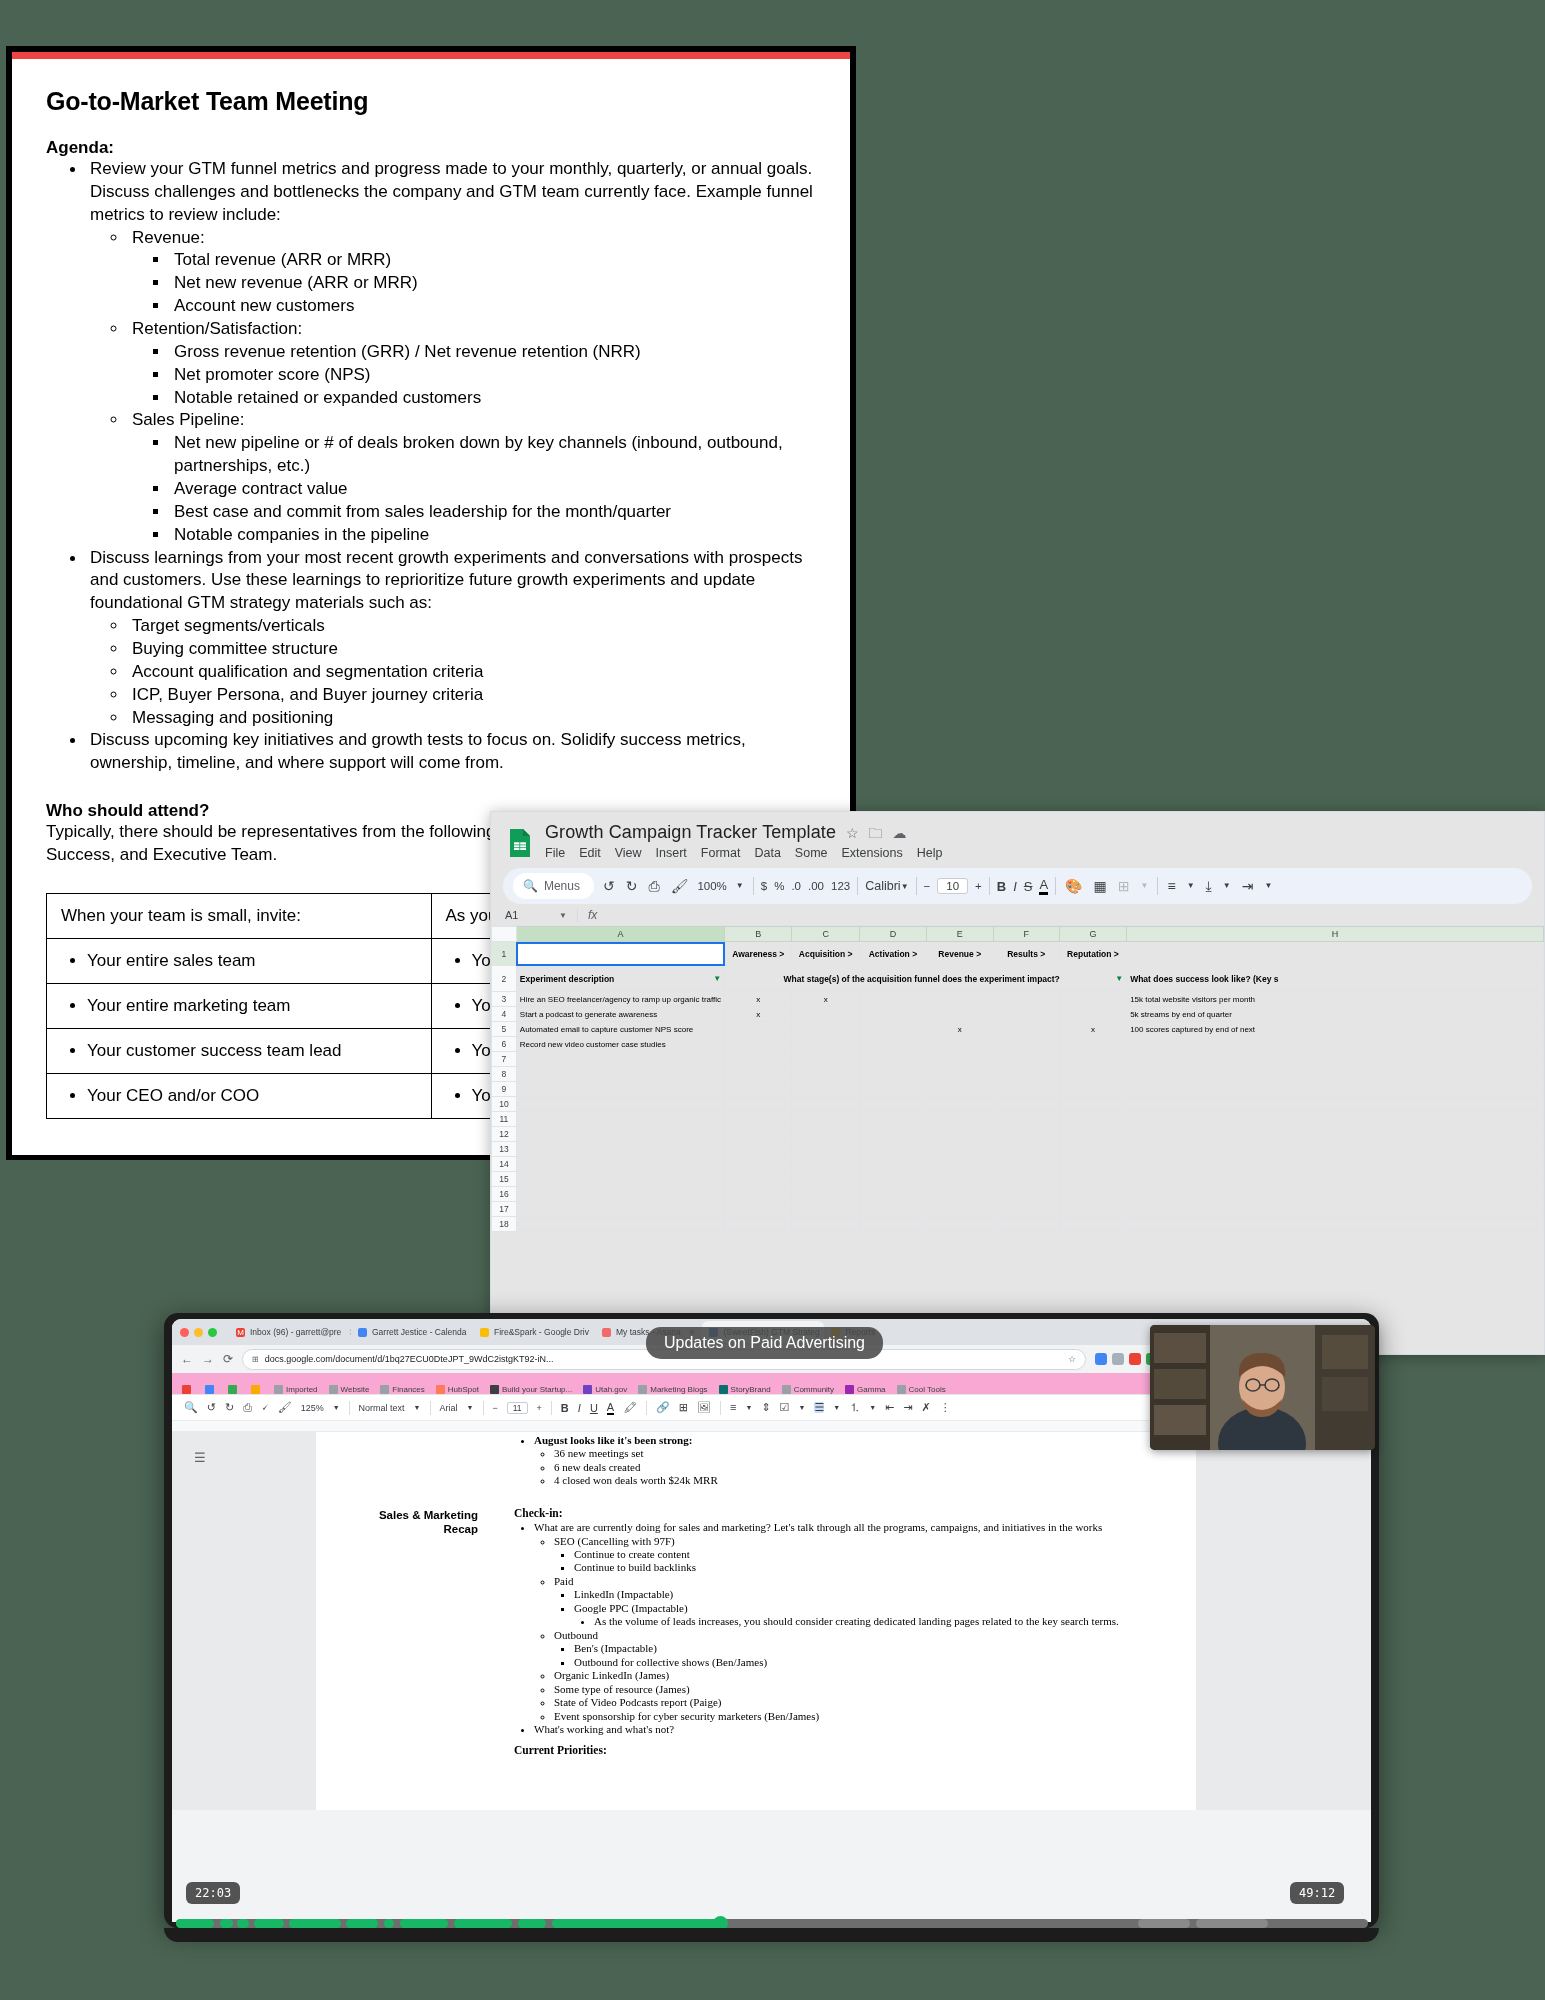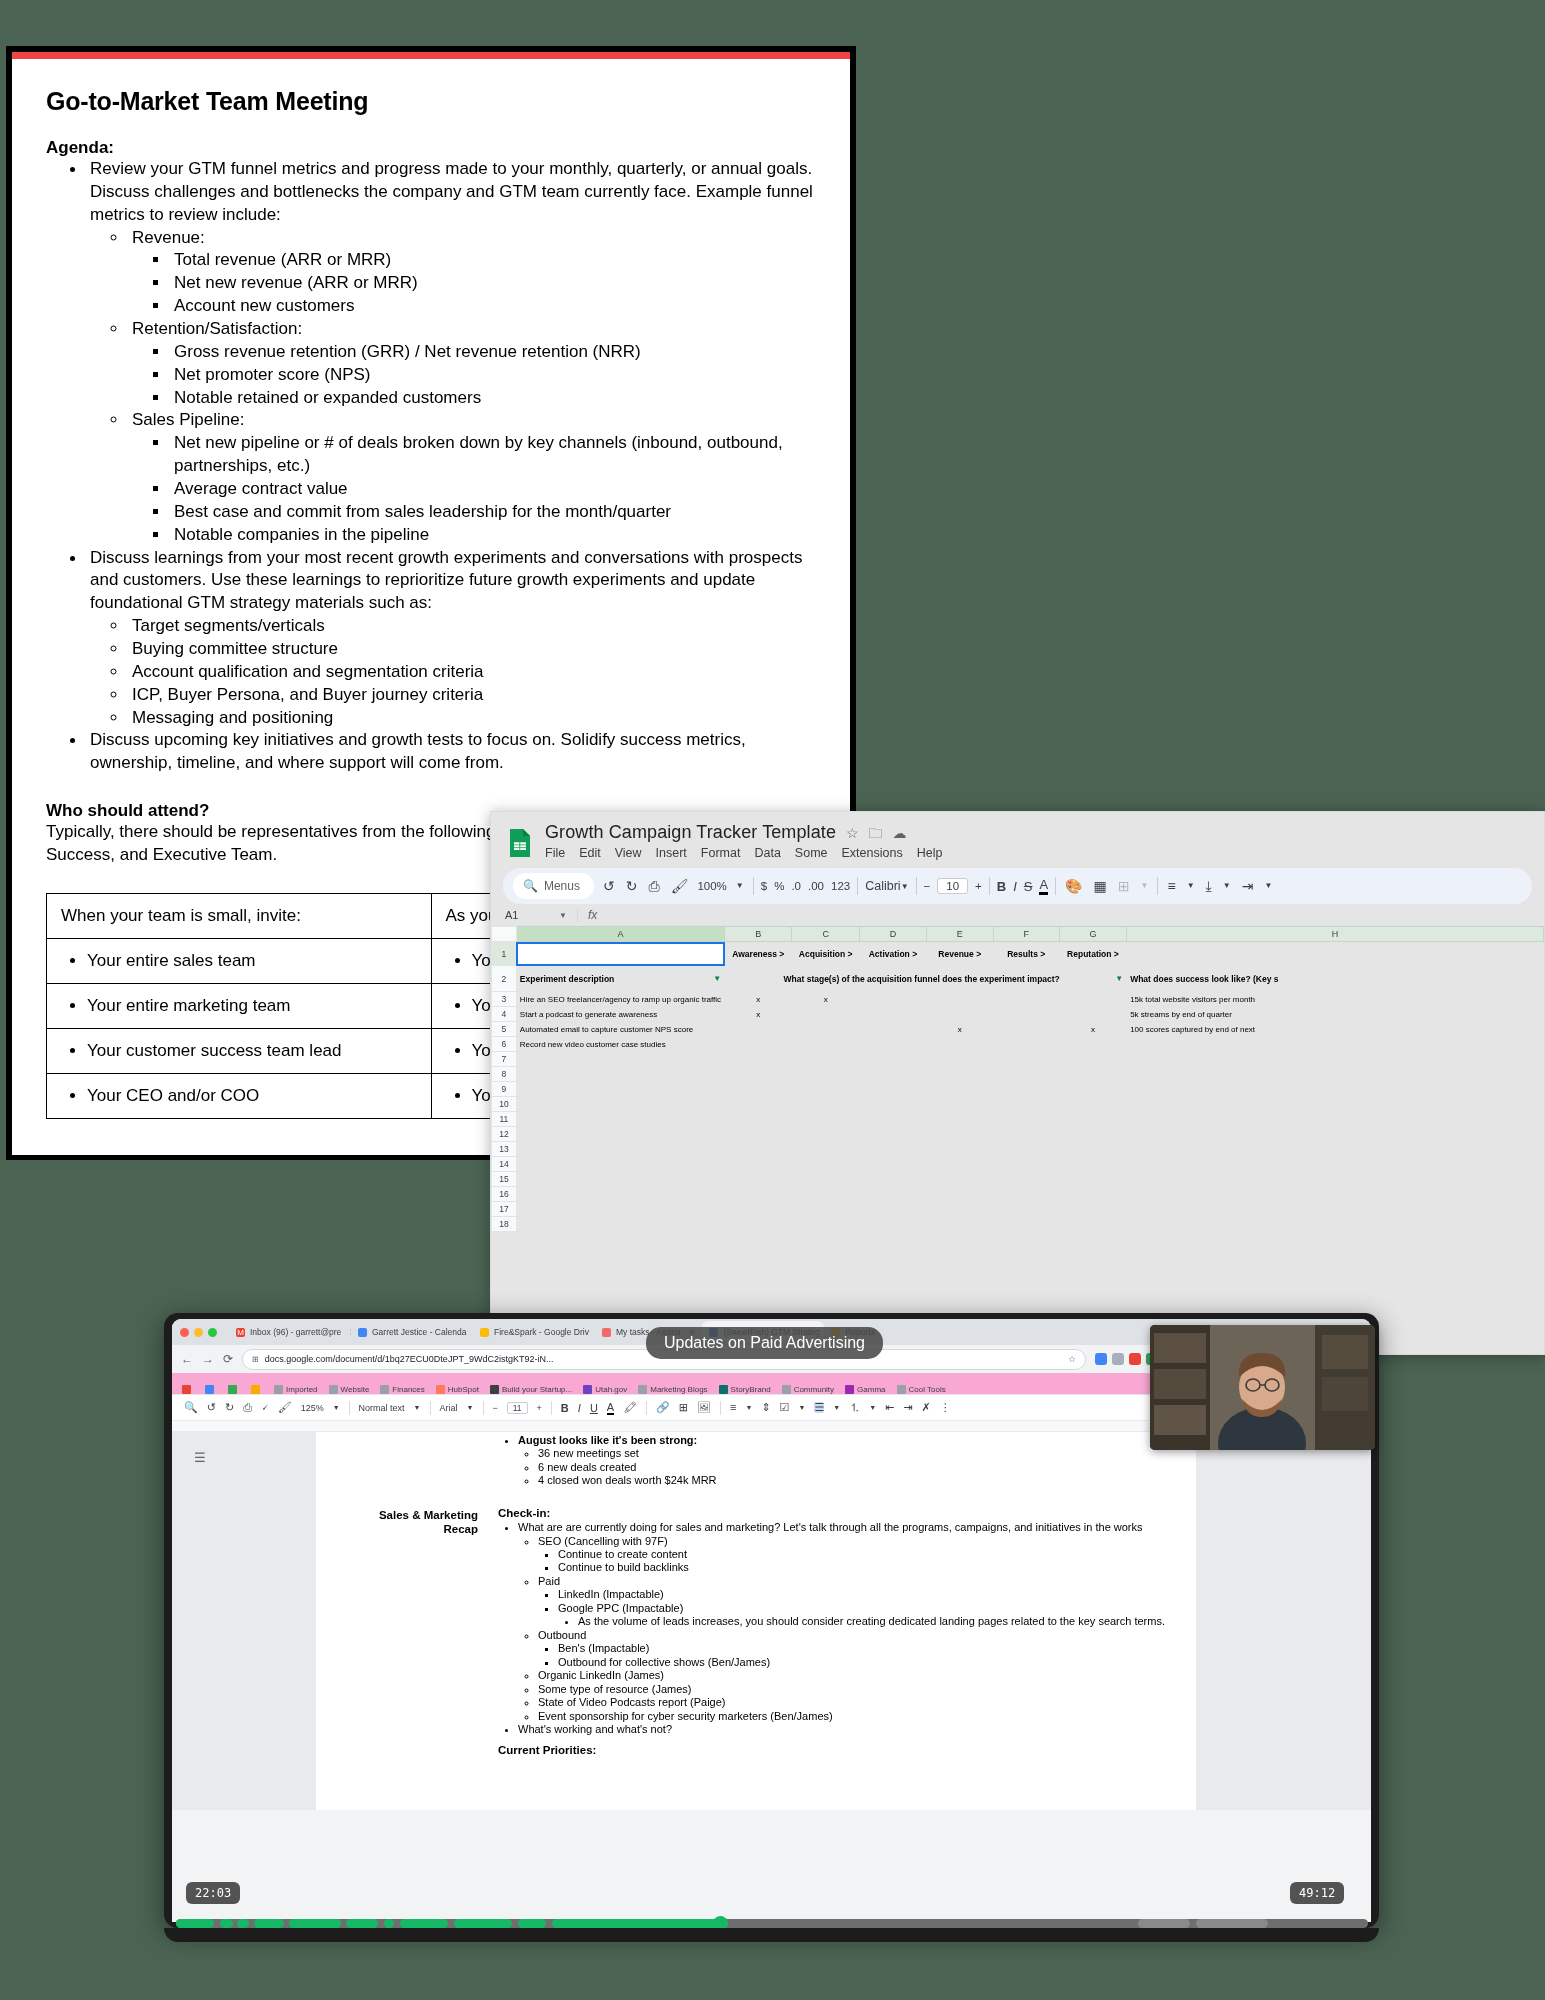--- a/index.html
+++ b/index.html
@@ -127,21 +127,21 @@
   .dt-i{ font-size:11px;color:#3c4043;line-height:1;}
   .dt-t{ font-size:9px;color:#3c4043;}
   .dt-box{ border:1px solid #c7cdd4;border-radius:2px;font-size:8.5px;padding:0 5px;color:#3c4043;}
   .dt-sep{ width:1px;height:14px;background:#dadce0;}
   .ruler{ height:11px;background:#f8f9fa;border-bottom:1px solid #e8eaed;position:relative;}
   .docbody{ position:relative;height:378px;background:#e9eaec;overflow:hidden;}
   .docpane{ position:absolute;left:144px;top:0;width:880px;height:378px;background:#fff;}
   .outline-i{ position:absolute;left:22px;top:18px;font-size:13px;color:#5f6368;}
   .gd-tbl{ position:absolute;left:0;top:0;width:880px;font-size:10px;color:#000;}
   .gd-left{ position:absolute;left:10px;width:152px;text-align:right;font-weight:bold;font-size:11.5px;line-height:1.22;}
-  .gd-right{ position:absolute;left:182px;width:690px;font-size:11px;line-height:1.225;}
+  .gd-right{ position:absolute;left:198px;width:690px;font-size:11px;line-height:1.225;font-family:Liberation Serif, serif;}
   .gd-right ul{ list-style:disc;margin-left:20px;}
   .gd-right ul ul{ list-style:circle;margin-left:20px;}
   .gd-right ul ul ul{ list-style:square;margin-left:20px;}
   .gd-right ul ul ul ul{ list-style:disc;margin-left:20px;}
   .gd-right li{ font-size:11px;line-height:1.225;}
   .gd-bold{ font-weight:bold; }
   .webcam{
     position:absolute; left:1150px; top:1325px; width:225px; height:125px;
     border-radius:5px; overflow:hidden; background:#3a3328;
     box-shadow:0 2px 10px rgba(0,0,0,.4);

